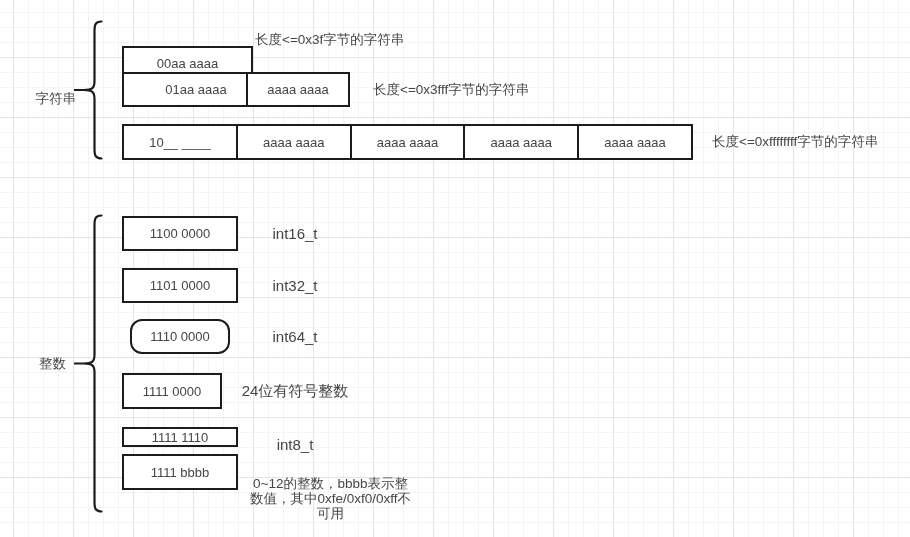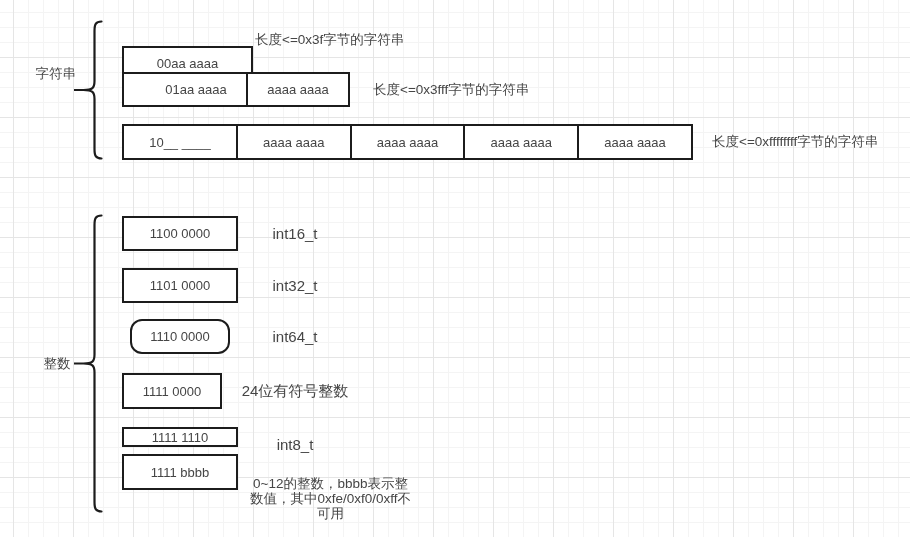--- a/index.html
+++ b/index.html
@@ -71,22 +71,22 @@
     color: #454545;
     text-align: center;
   }
   .multiline-label span { display: block; }
   .group-label {
     position: absolute;
     font-size: 13.5px;
     color: #454545;
     white-space: nowrap;
   }
-  .label-strings { left: 31px; top: 65px; width: 45px; text-align: right; }
-  .label-ints    { left: 39px; top: 355px; width: 36px; text-align: center; }
+  .label-strings { left: 31px; top: 90px; width: 45px; text-align: right; }
+  .label-ints    { left: 39px; top: 355px; width: 36px; text-align: left; }
   .brace { position: absolute; }
   .brace path {
     fill: none;
     stroke: #1c1c1c;
     stroke-width: 2.2;
     stroke-linecap: round;
     stroke-linejoin: round;
   }
 </style>
 </head>

